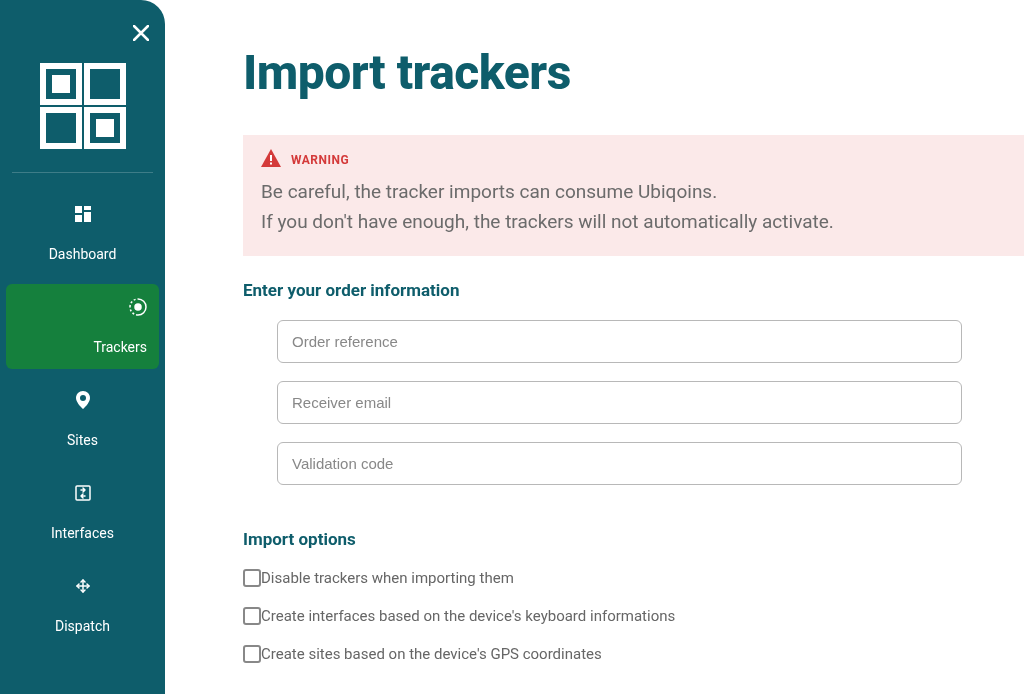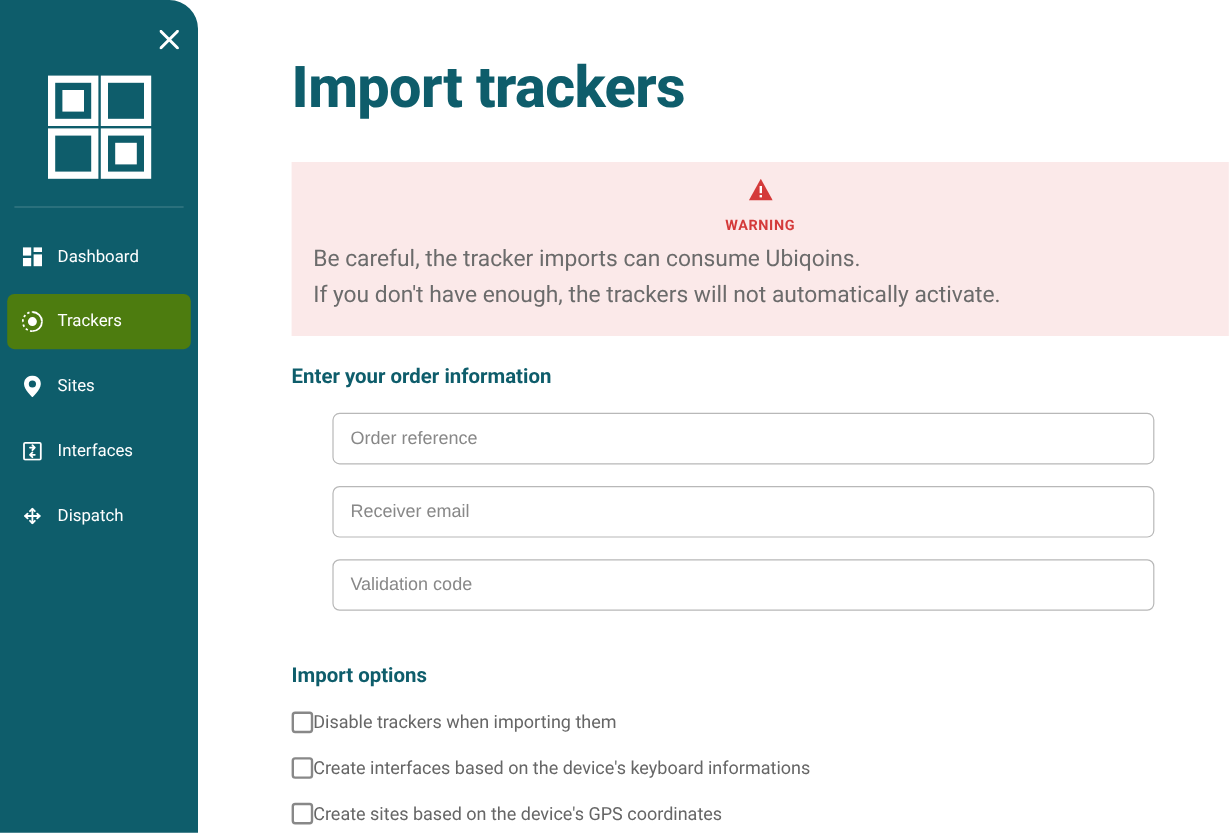--- a/index.html
+++ b/index.html
@@ -43,29 +43,31 @@
       margin: 10px 12px 14px;
     }
     .nav {
       display: flex;
       flex-direction: column;
       padding: 0 4px;
     }
     .nav-item {
       display: flex;
       align-items: center;
-      gap: 12px;
+      gap: 23px;
       padding: 14px 12px;
       font-size: 14px;
       cursor: pointer;
       border-radius: 6px;
       margin: 4px 2px;
+      flex-direction: column;
     }
     .nav-item.active {
-      background: #4d7c0f;
+      background: #15803d;
+      align-items: flex-end;
     }
     .nav-icon {
       width: 18px;
       height: 18px;
       display: flex;
       align-items: center;
       justify-content: center;
       flex-shrink: 0;
     }
     .main {
@@ -83,21 +85,20 @@
     .warning-box {
       background: #fbe9e9;
       padding: 14px 18px 18px;
       margin-bottom: 24px;
     }
     .warning-header {
       display: flex;
       align-items: center;
       gap: 10px;
       margin-bottom: 6px;
-      flex-direction: column;
     }
     .warning-title {
       color: #d43a3a;
       font-weight: 700;
       font-size: 12px;
       letter-spacing: 0.5px;
     }
     .warning-text {
       color: #6b6b6b;
       font-size: 19px;

